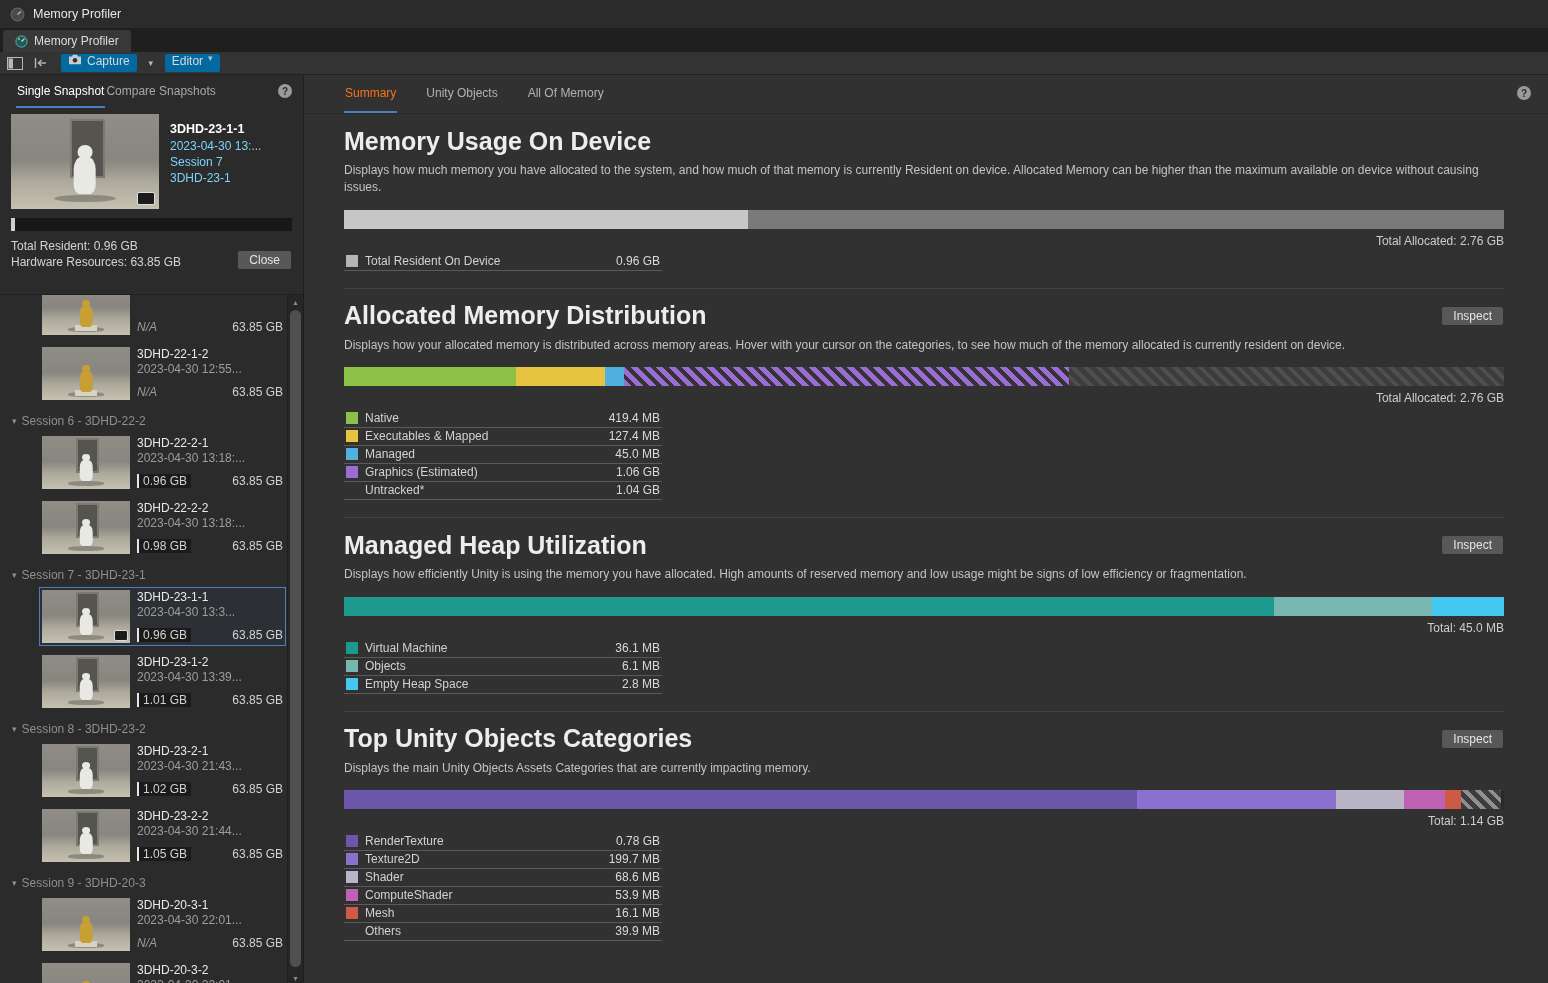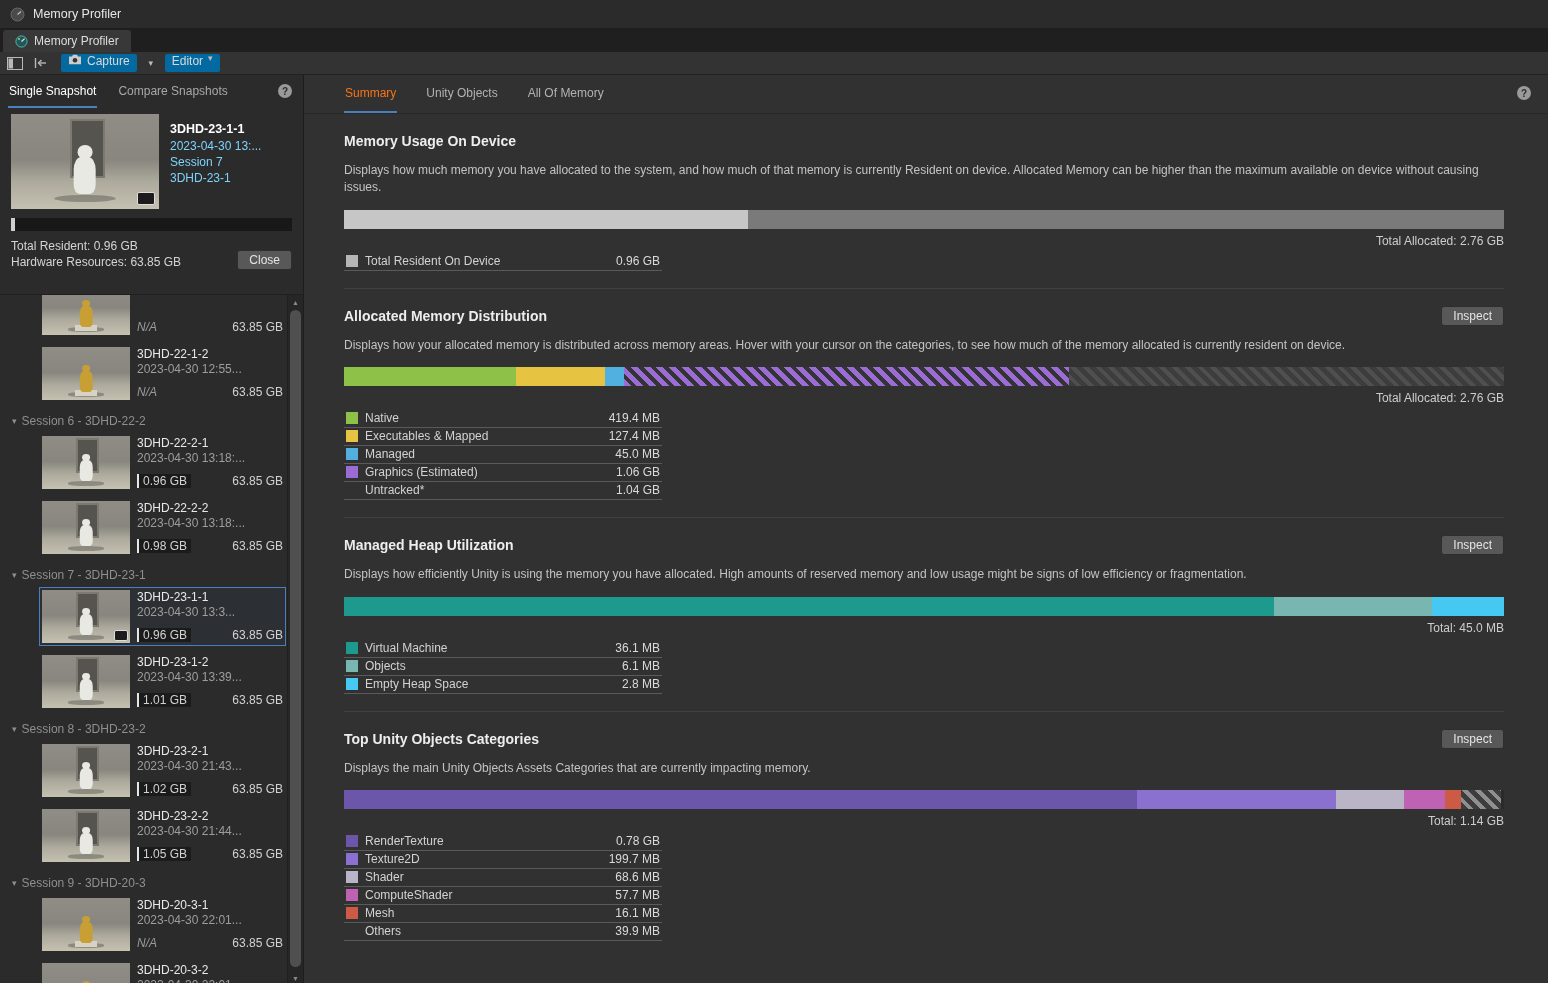--- a/index.html
+++ b/index.html
@@ -21,21 +21,21 @@
   .tool-icon-btn{width:22px;height:18px;display:flex;align-items:center;justify-content:center;border-radius:2px;}
   .tool-btn{height:18px;display:flex;gap:5px;padding:0 7px;background:#0369a1;
     border-radius:2px;color:#d8d8d8;}
   .caret{font-size:9px;color:#bdbdbd;line-height:1;}
   .tb-sep{width:4px;}
   
   .content{display:flex;height:910px;}
   
   .sidebar{width:303px;background:#2b2b2b;border-right:1px solid #1d1d1d;
     display:flex;flex-direction:column;position:relative;}
-  .sidebar-tabs{height:33px;display:flex;align-items:stretch;gap:20px;padding-left:8px;position:relative;flex:none;}
+  .sidebar-tabs{height:33px;display:flex;align-items:stretch;padding-left:16px;position:relative;flex:none;}
   .side-tab{display:flex;align-items:center;color:#a8a8a8;border-bottom:2px solid transparent;padding:0 1px;}
   .side-tab.active{color:#ffffff;border-bottom-color:#4a7fbf;}
   .help-badge{width:14px;height:14px;border-radius:50%;background:#9a9a9a;color:#2b2b2b;
     font-size:10px;font-weight:bold;display:flex;align-items:center;justify-content:center;}
   .sidebar-tabs .help-badge{position:absolute;right:11px;top:9px;}
   .snapshot-card{padding:6px 11px 24px 11px;flex:none;}
   .card-top{display:flex;gap:11px;}
   .thumb{position:relative;overflow:hidden;background:linear-gradient(180deg,#8f8d86 0%,#88867e 48%,#aeab9e 72%,#c4c1b1 100%);}
   .thumb-astro::after{content:"";position:absolute;left:41%;top:7%;width:21%;height:58%;
     background:#56544f;box-shadow:0 0 0 2px #7b7970;}
@@ -85,21 +85,21 @@
   .main{flex:1;background:#313131;display:flex;flex-direction:column;min-width:0;}
   .main-tabs{height:38px;flex:none;display:flex;align-items:stretch;gap:28px;padding-left:40px;
     border-bottom:1px solid #282828;position:relative;}
   .main-tab{display:flex;align-items:center;color:#b2b2b2;border-bottom:2px solid transparent;padding:0 1px;}
   .main-tab.active{color:#f97316;font-weight:normal;border-bottom-color:#4a7fbf;}
   .main-tabs .help-badge{position:absolute;right:17px;top:11px;}
   .sections{flex:1;padding:0 44px 0 40px;overflow:hidden;}
   section{padding:15px 0 17px 0;}
   section + section{border-top:1px solid #404040;}
   .sec-head{display:flex;justify-content:space-between;align-items:center;height:24px;}
-  .sec-title{font-size:14px;font-weight:bold;color:#ededed;}
+  .sec-title{font-size:25px;font-weight:bold;color:#ededed;}
   .sec-desc{color:#c3c3c3;margin-top:9px;line-height:1.45;max-width:1160px;}
   .bar{display:flex;height:19px;margin-top:13px;background:#2a2a2a;overflow:hidden;}
   .seg{height:100%;flex:none;}
   .total-label{text-align:right;color:#cdcdcd;margin-top:5px;}
   .legend{margin-top:5px;width:318px;}
   .legend-row{display:flex;align-items:center;gap:7px;border-bottom:1px solid #5a5a5a;padding:1px 2px 2px 2px;}
   .swatch{width:12px;height:12px;flex:none;}
   .swatch.empty{background:transparent;}
   .legend-label{flex:1;white-space:nowrap;}
   .legend-value{color:#dadada;white-space:nowrap;}
@@ -484,21 +484,21 @@
               <span class="legend-value">199.7 MB</span>
             </div>
             <div class="legend-row">
               <span class="swatch" style="background: rgb(185, 181, 198);"></span>
               <span class="legend-label">Shader</span>
               <span class="legend-value">68.6 MB</span>
             </div>
             <div class="legend-row">
               <span class="swatch" style="background: rgb(191, 98, 180);"></span>
               <span class="legend-label">ComputeShader</span>
-              <span class="legend-value">57.7 MB</span>
+              <span class="legend-value">53.9 MB</span>
             </div>
             <div class="legend-row">
               <span class="swatch" style="background: rgb(205, 90, 69);"></span>
               <span class="legend-label">Mesh</span>
               <span class="legend-value">16.1 MB</span>
             </div>
             <div class="legend-row">
               <span class="swatch empty"></span>
               <span class="legend-label">Others</span>
               <span class="legend-value">39.9 MB</span>

